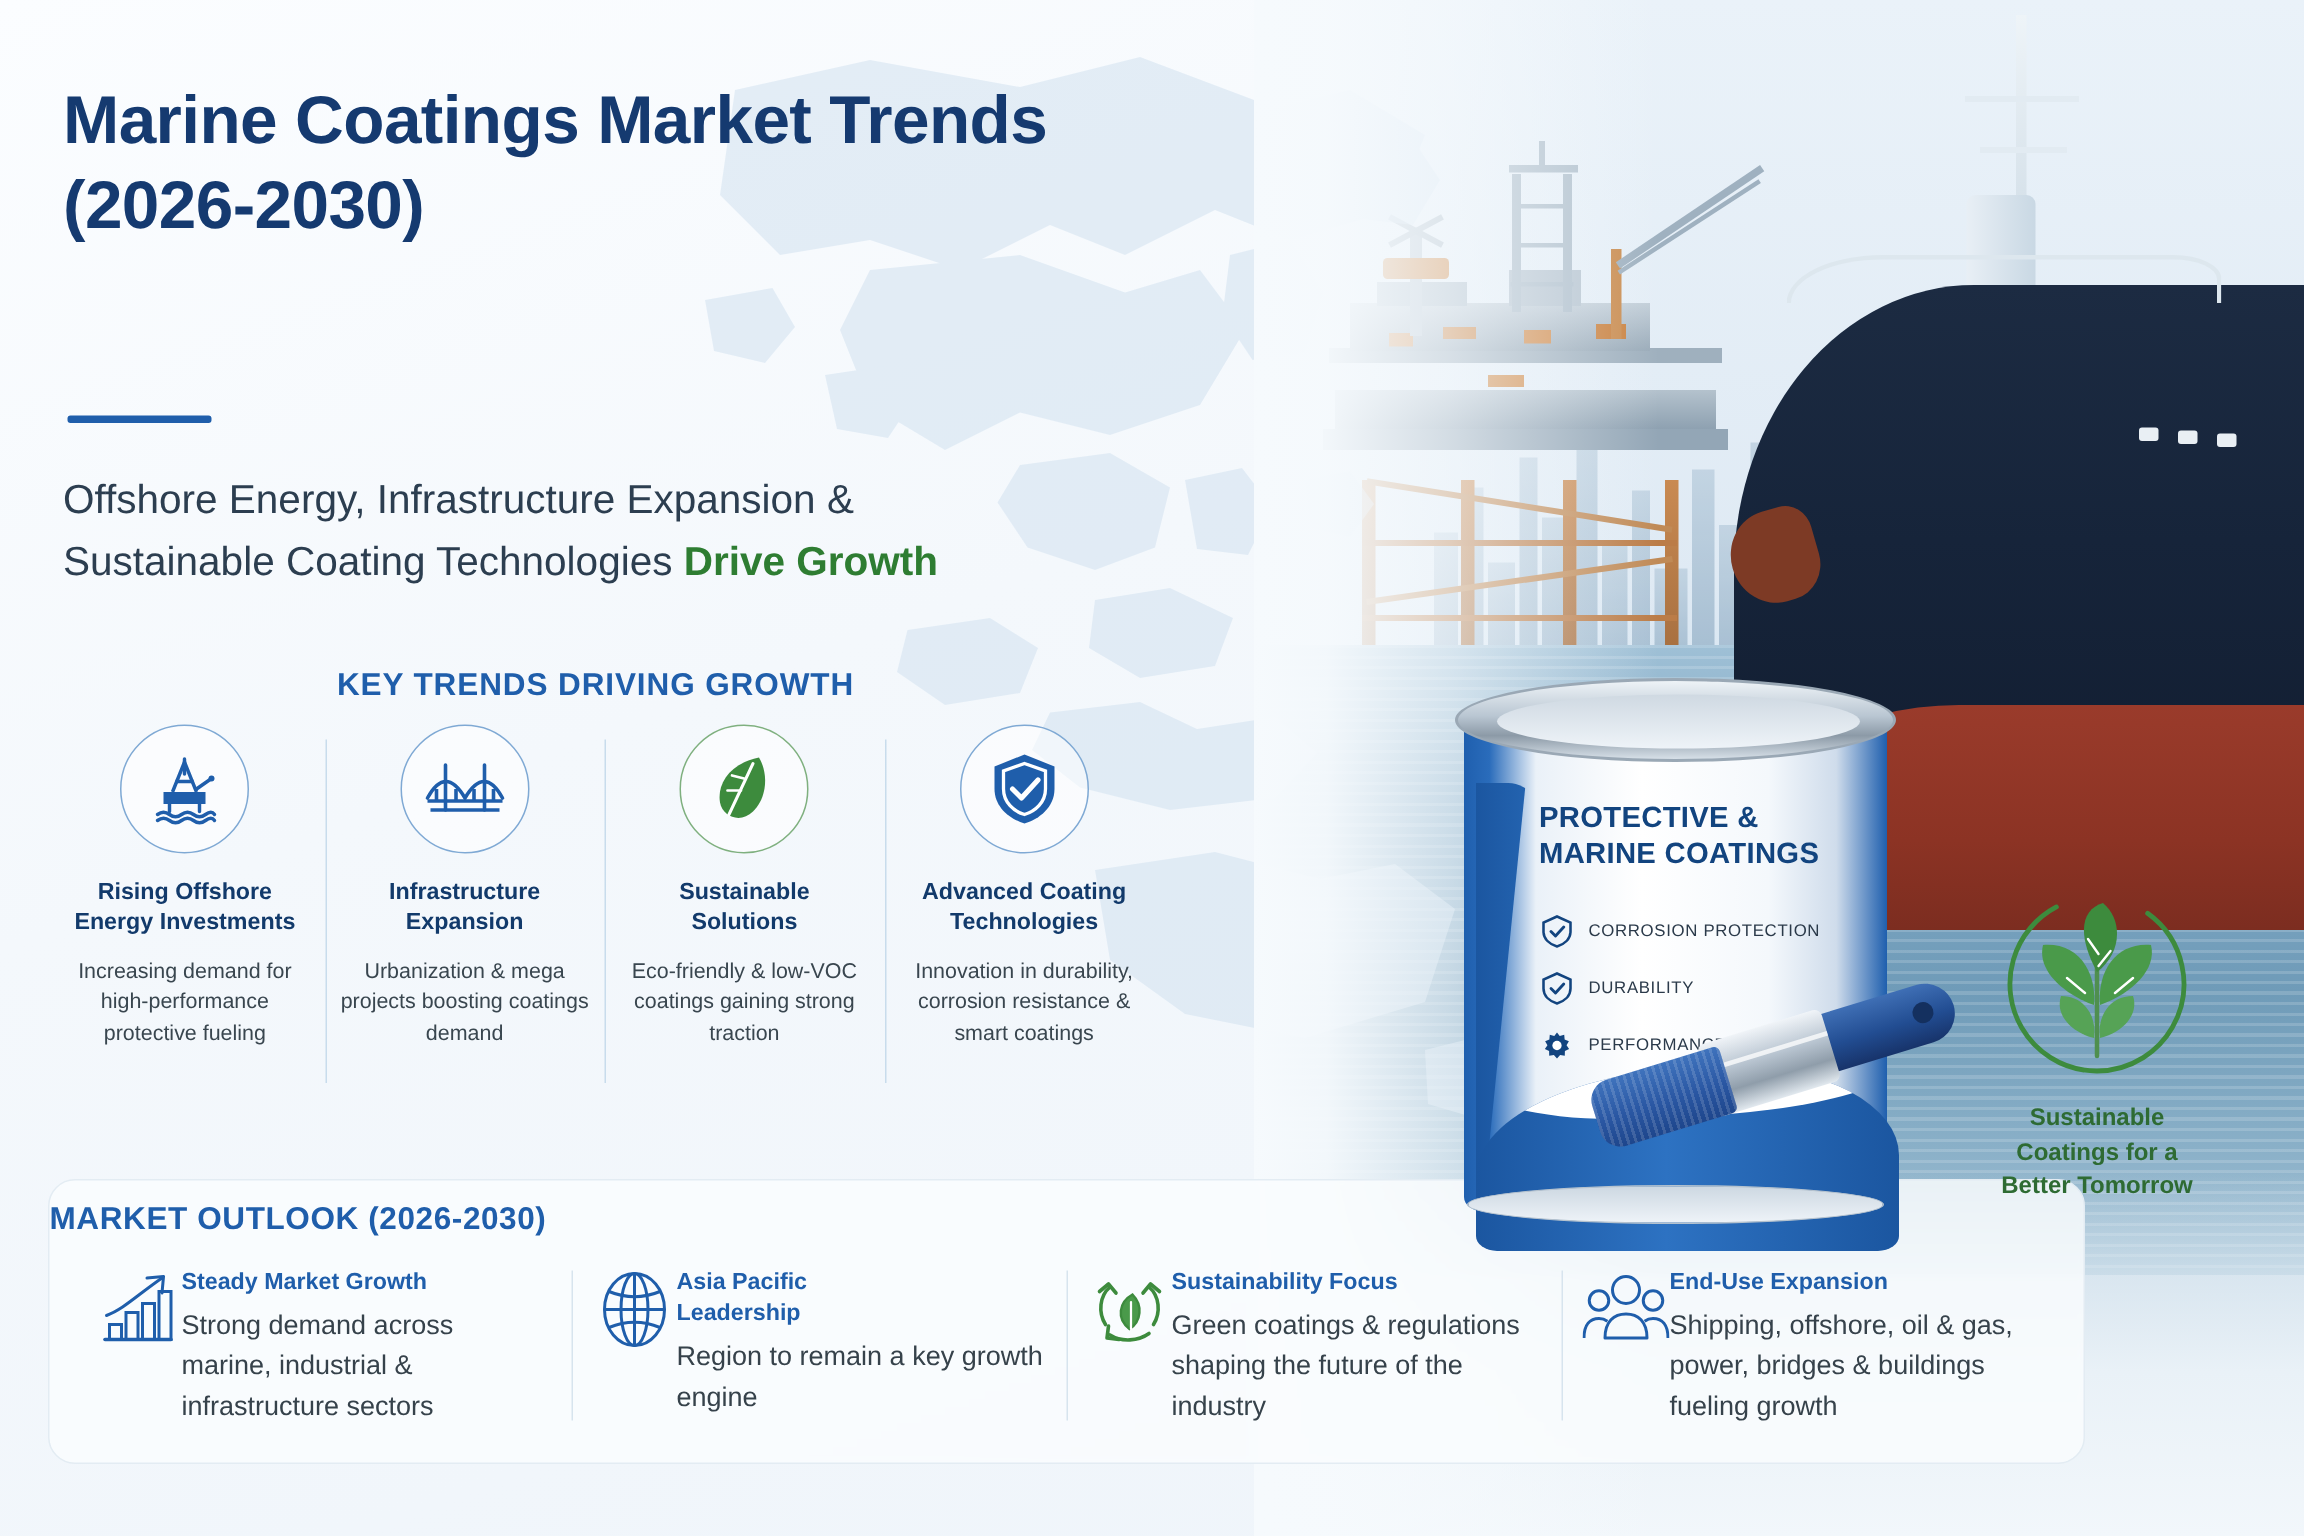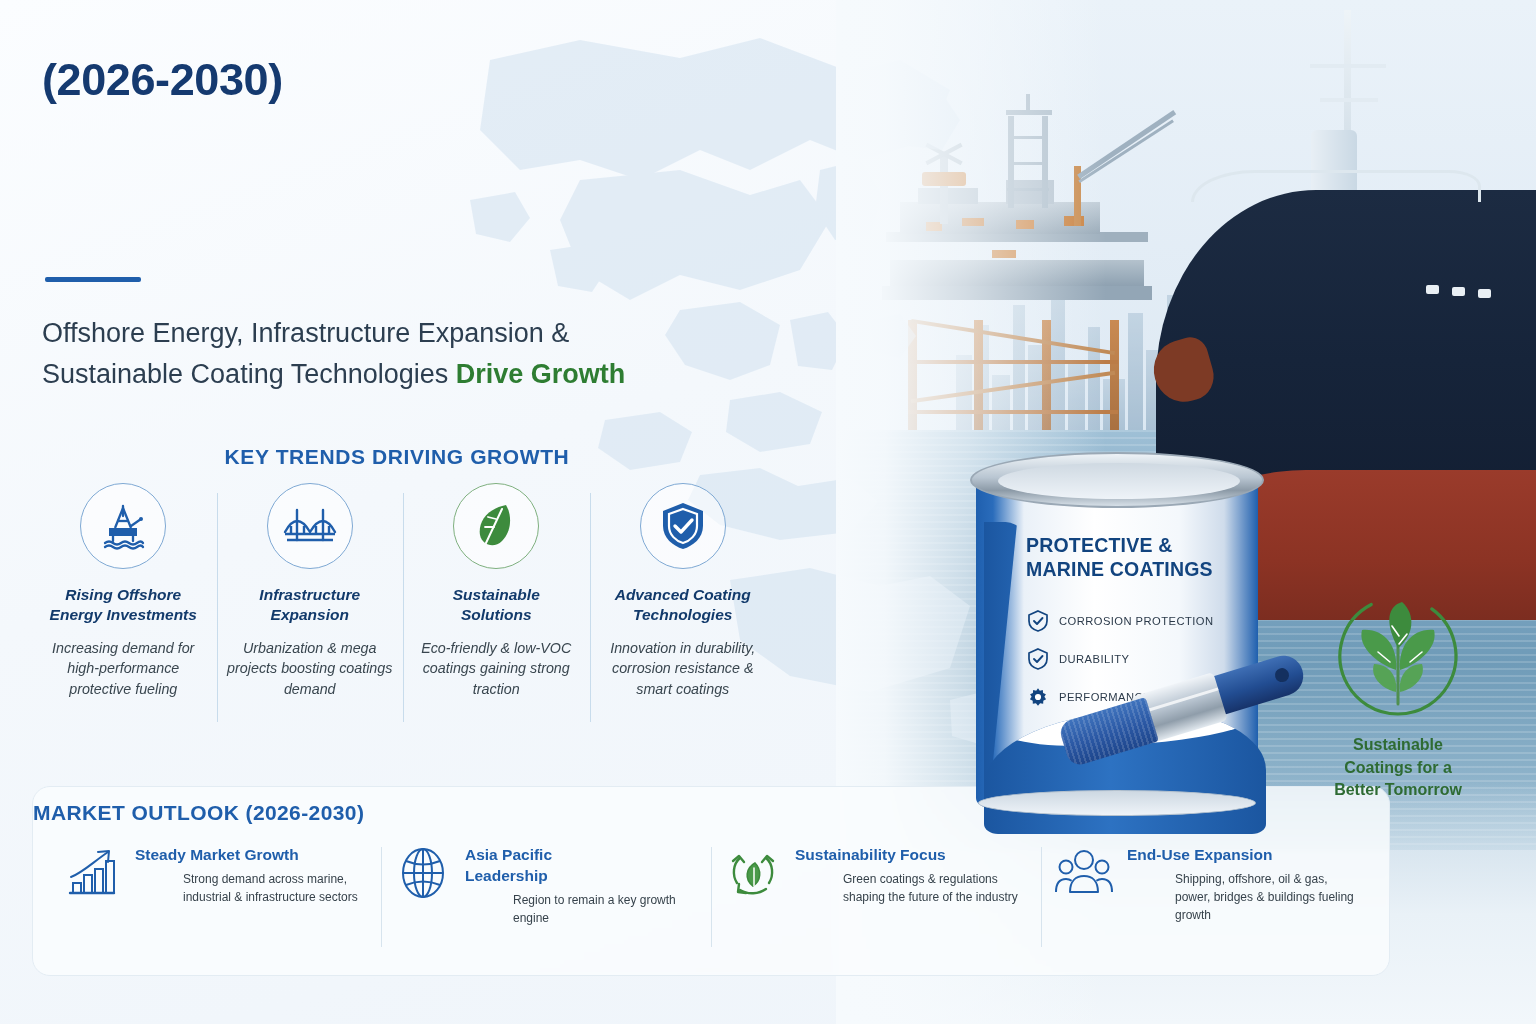--- a/index.html
+++ b/index.html
@@ -135,21 +135,20 @@
   }
   .kt-row{
     position:absolute; left:30px; top:483px;
     width:746px; height:255px;
     display:flex;
   }
   .kt-card{
     flex:1; position:relative;
     display:flex; flex-direction:column; align-items:center;
     padding:0 8px;
-    font-style:italic;
   }
   .kt-card + .kt-card::before{
     content:""; position:absolute; left:0; top:10px; bottom:16px;
     width:1px; background:#c8dcec;
   }
   .kt-icon{
     width:86px; height:86px; border-radius:50%;
     border:1.6px solid #7fa9d4;
     display:flex; align-items:center; justify-content:center;
     background:rgba(255,255,255,.55);
@@ -176,31 +175,31 @@
   .ol-heading{
     position:absolute; left:0; right:0; top:14px;
     text-align:left; color:#1f5eab;
     font-size:21px; font-weight:bold; letter-spacing:.4px;
   }
   .ol-row{
     position:absolute; left:18px; right:18px; top:56px; bottom:14px;
     display:flex;
   }
   .ol-card{
-    flex:1; position:relative; display:flex; gap:14px;
+    flex:1; position:relative; display:flex; 
     padding:0 14px; align-items:flex-start;
   }
   .ol-card + .ol-card::before{
     content:""; position:absolute; left:0; top:4px; bottom:14px;
     width:1px; background:#d7e4ee;
   }
   .ol-icon{ flex:0 0 56px; height:56px; display:flex; align-items:center; justify-content:center; padding-top:4px;}
   .ol-txt{ padding-top:2px; }
   .ol-title{ color:#1f5eab; font-size:15.5px; font-weight:bold; line-height:1.34; margin-bottom:4px;}
-  .ol-desc{ color:#36424b; font-size:12px; line-height:1.52;margin-left:48px; }
+  .ol-desc{ color:#36424b; font-size:18px; line-height:1.52; }
 
   
   .can-wrap{ position:absolute; left:968px; top:452px; width:300px; height:380px; z-index:25;}
   .can-body{
     position:absolute; left:8px; top:26px; width:282px; height:330px;
     background:linear-gradient(90deg,#1f5fae 0%,#2a6cbb 6%,#eaf1f8 17%,#ffffff 42%,#f4f8fc 72%,#cfdceb 88%,#1f5fae 100%);
     border-radius:14px/10px;
   }
   .can-swoosh{
     position:absolute; left:8px; top:232px; width:282px; height:124px;
@@ -395,20 +394,21 @@
       <path d="M300 560 L380 548 L450 566 L500 556 L540 586 L520 648 L440 672 L360 656 L310 620 Z"></path>
       <path d="M520 680 L560 670 L578 700 L556 726 L522 716 Z"></path>
       <path d="M120 230 L160 224 L178 248 L162 272 L128 266 Z"></path>
       <path d="M40 180 L85 172 L100 198 L80 222 L46 214 Z"></path>
     </g>
   </svg>
 
   <div class="content">
 
     <div class="title">
+      <div>Marine Coatings Market Trends</div>
       <div>(2026-2030)</div>
     </div>
     <div class="title-rule"></div>
 
     <div class="subtitle">
       <div>Offshore Energy, Infrastructure Expansion &amp;</div>
       <div>
         <span>Sustainable Coating Technologies </span><span class="accent">Drive Growth</span>
       </div>
     </div>

